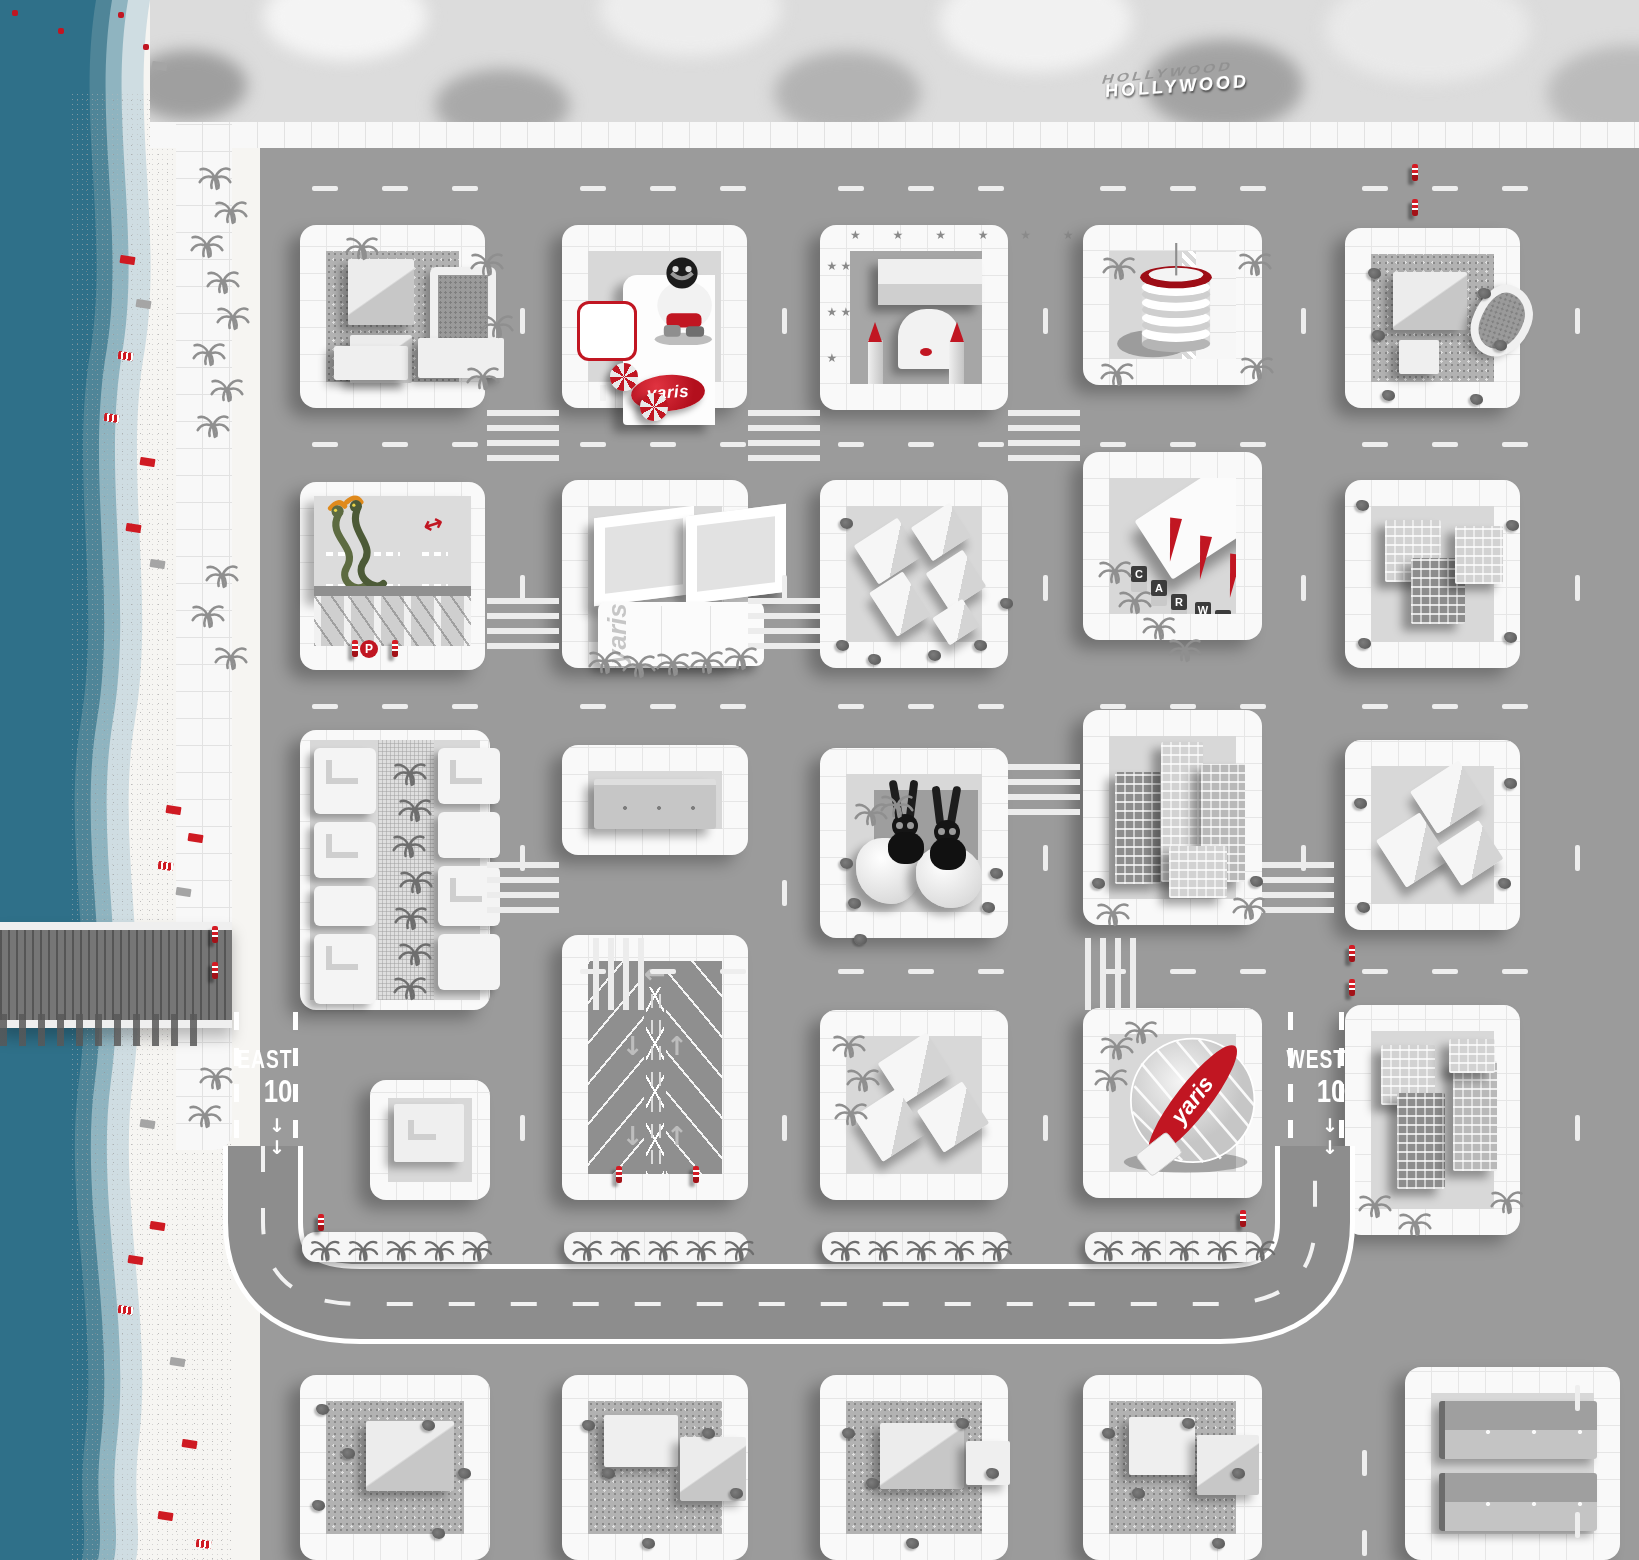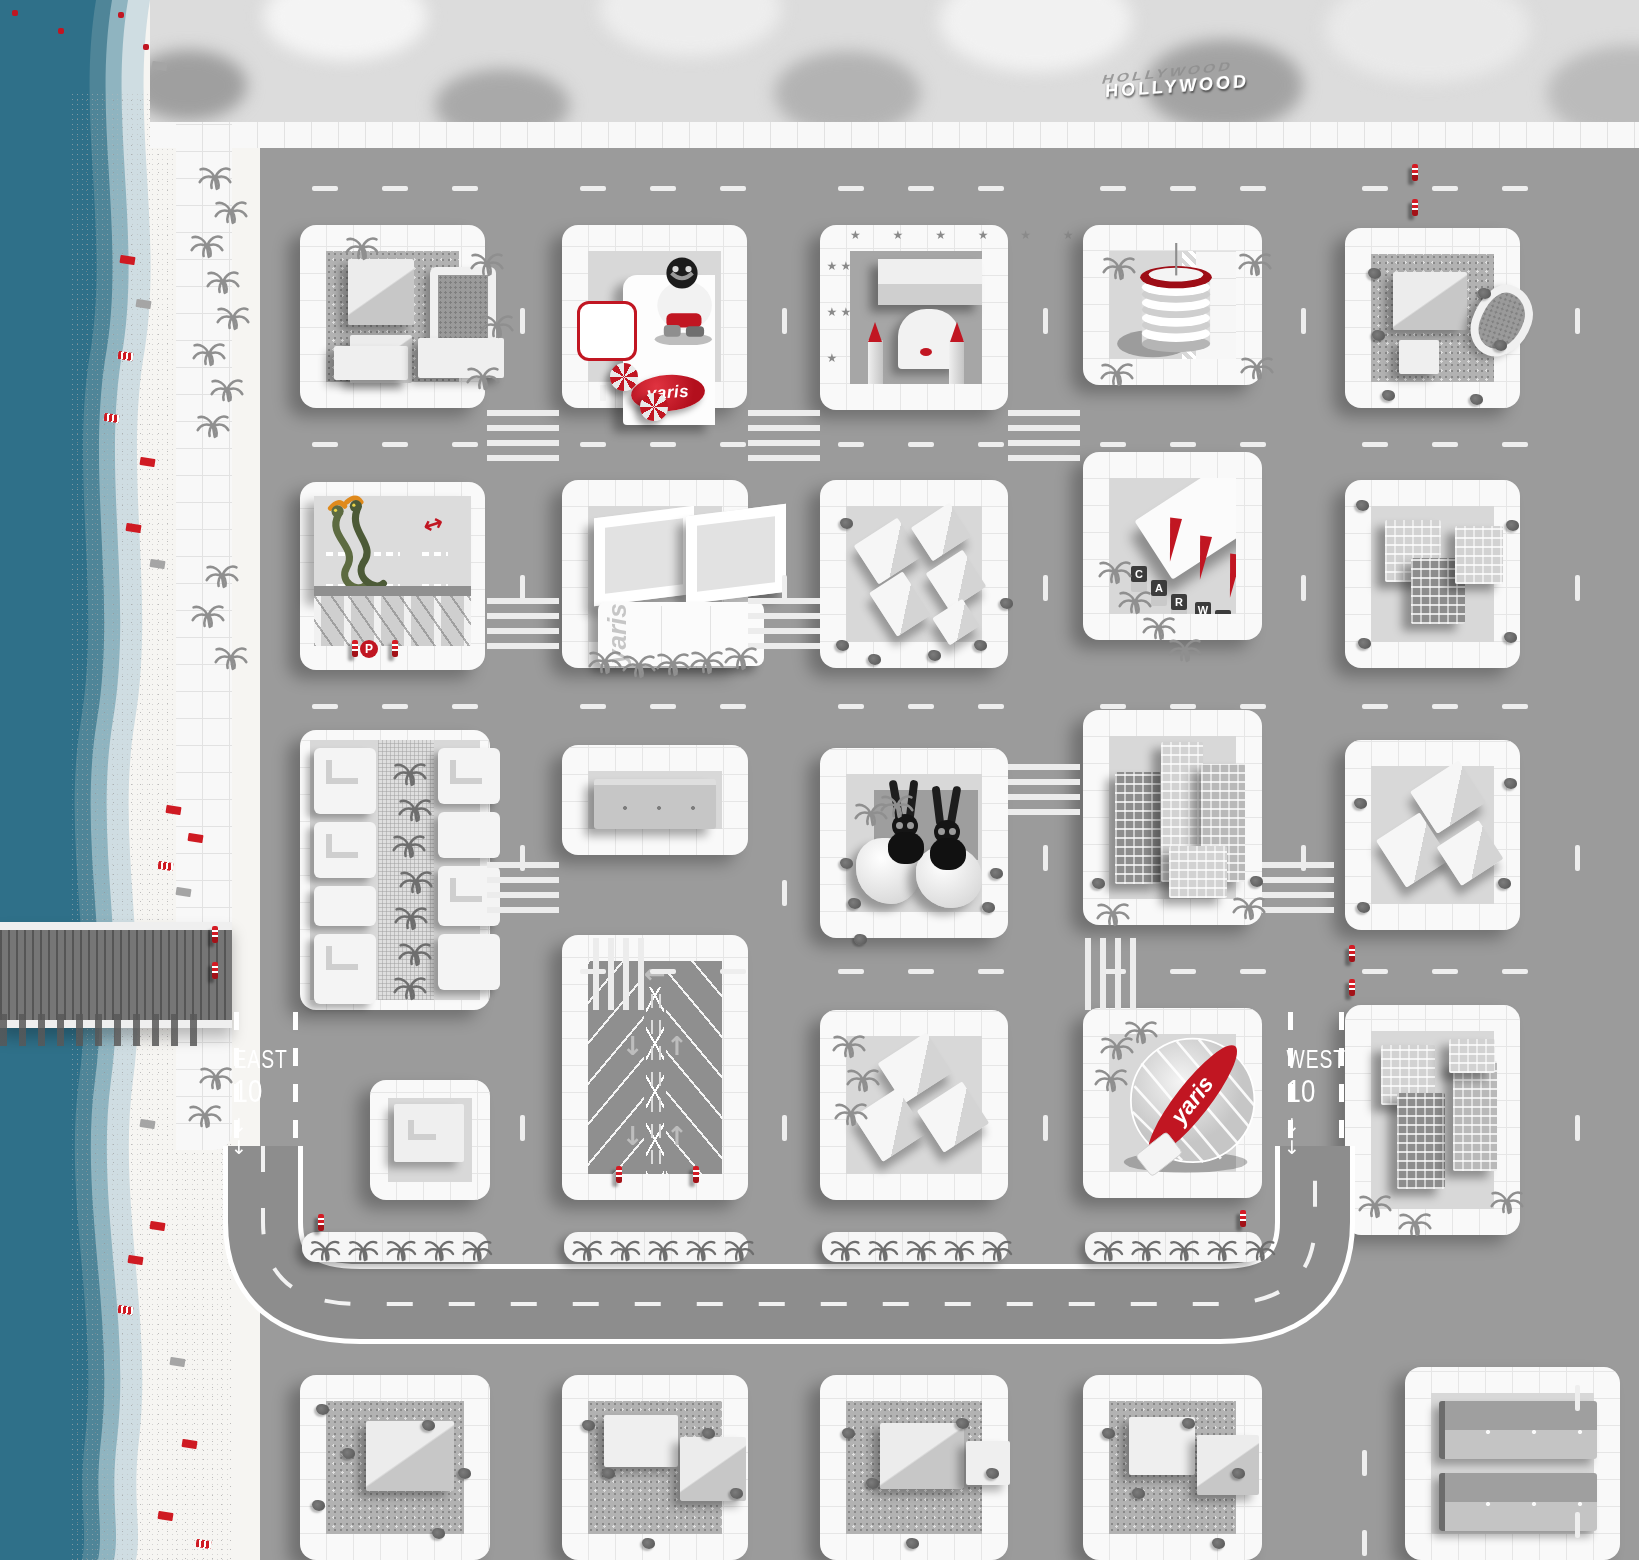--- a/index.html
+++ b/index.html
@@ -175,21 +175,21 @@
     border-radius:45% 55% 50% 60%;box-shadow:-8px 7px 9px rgba(0,0,0,.3);}
   .rabbit{position:absolute;width:40px;height:60px;}
   .rabbit .ear{position:absolute;width:8px;height:40px;background:#1d1d1d;border-radius:4px;top:-28px;}
   .rabbit .head{position:absolute;top:6px;left:4px;width:26px;height:24px;background:#151515;border-radius:50%;}
   .rabbit .eye{position:absolute;top:14px;width:7px;height:7px;background:#9a9a9a;border-radius:50%;}
   .rabbit .body{position:absolute;top:24px;left:0;width:36px;height:32px;background:#111;border-radius:45%;}
 
   
   .ramp-line{position:absolute;width:5px;height:136px;z-index:4;
     background:repeating-linear-gradient(180deg,#fff 0 18px,transparent 18px 36px);}
-  .fw-label{position:absolute;z-index:5;color:#fff;text-align:left;width:64px;font-weight:normal;}
+  .fw-label{position:absolute;z-index:5;color:#fff;text-align:right;width:64px;font-weight:bold;}
   .fw-label .l1{font-size:21px;transform:scale(.92,1.2);letter-spacing:1px;}
   .fw-label .l2{font-size:28px;transform:scale(.92,1.15);margin-top:4px;}
   .fw-label .ar{font-size:19px;letter-spacing:10px;margin-top:6px;font-family:"DejaVu Sans",sans-serif;}
   .median{position:absolute;top:1232px;height:30px;background:#f6f6f6;border-radius:14px;z-index:4;
     background-image:repeating-linear-gradient(90deg,transparent 0 26px,#e4e4e4 26px 27px);
     box-shadow:-6px 5px 8px rgba(0,0,0,.3);}
 
   
   .road-dash-h{position:absolute;width:26px;height:5px;background:#eee;border-radius:2px;z-index:4;}
   .road-dash-v{position:absolute;width:5px;height:26px;background:#eee;border-radius:2px;z-index:4;}

